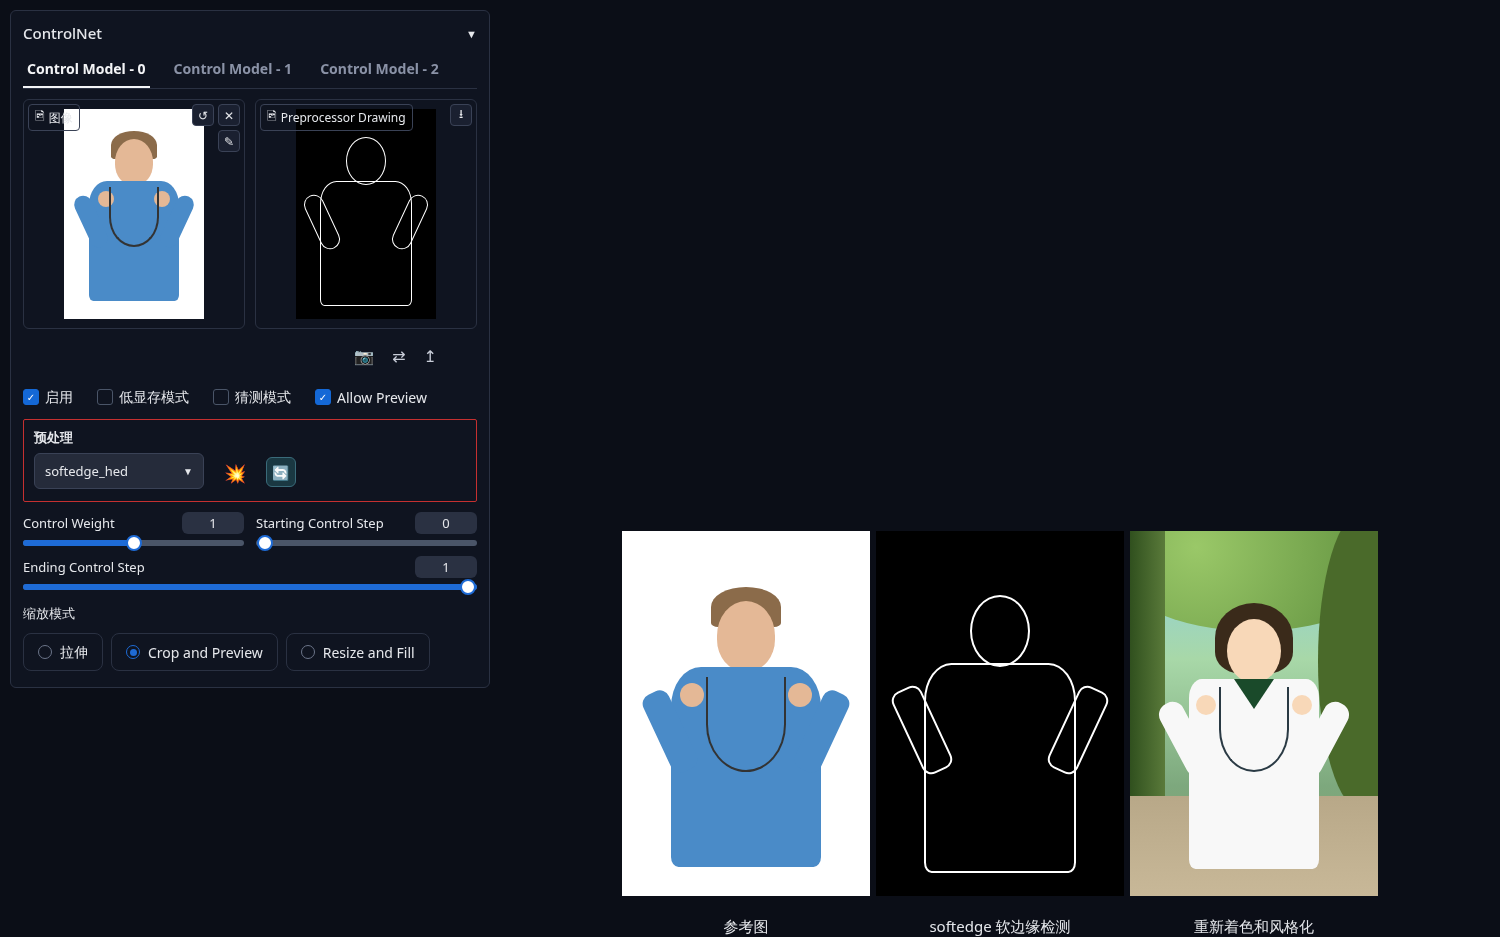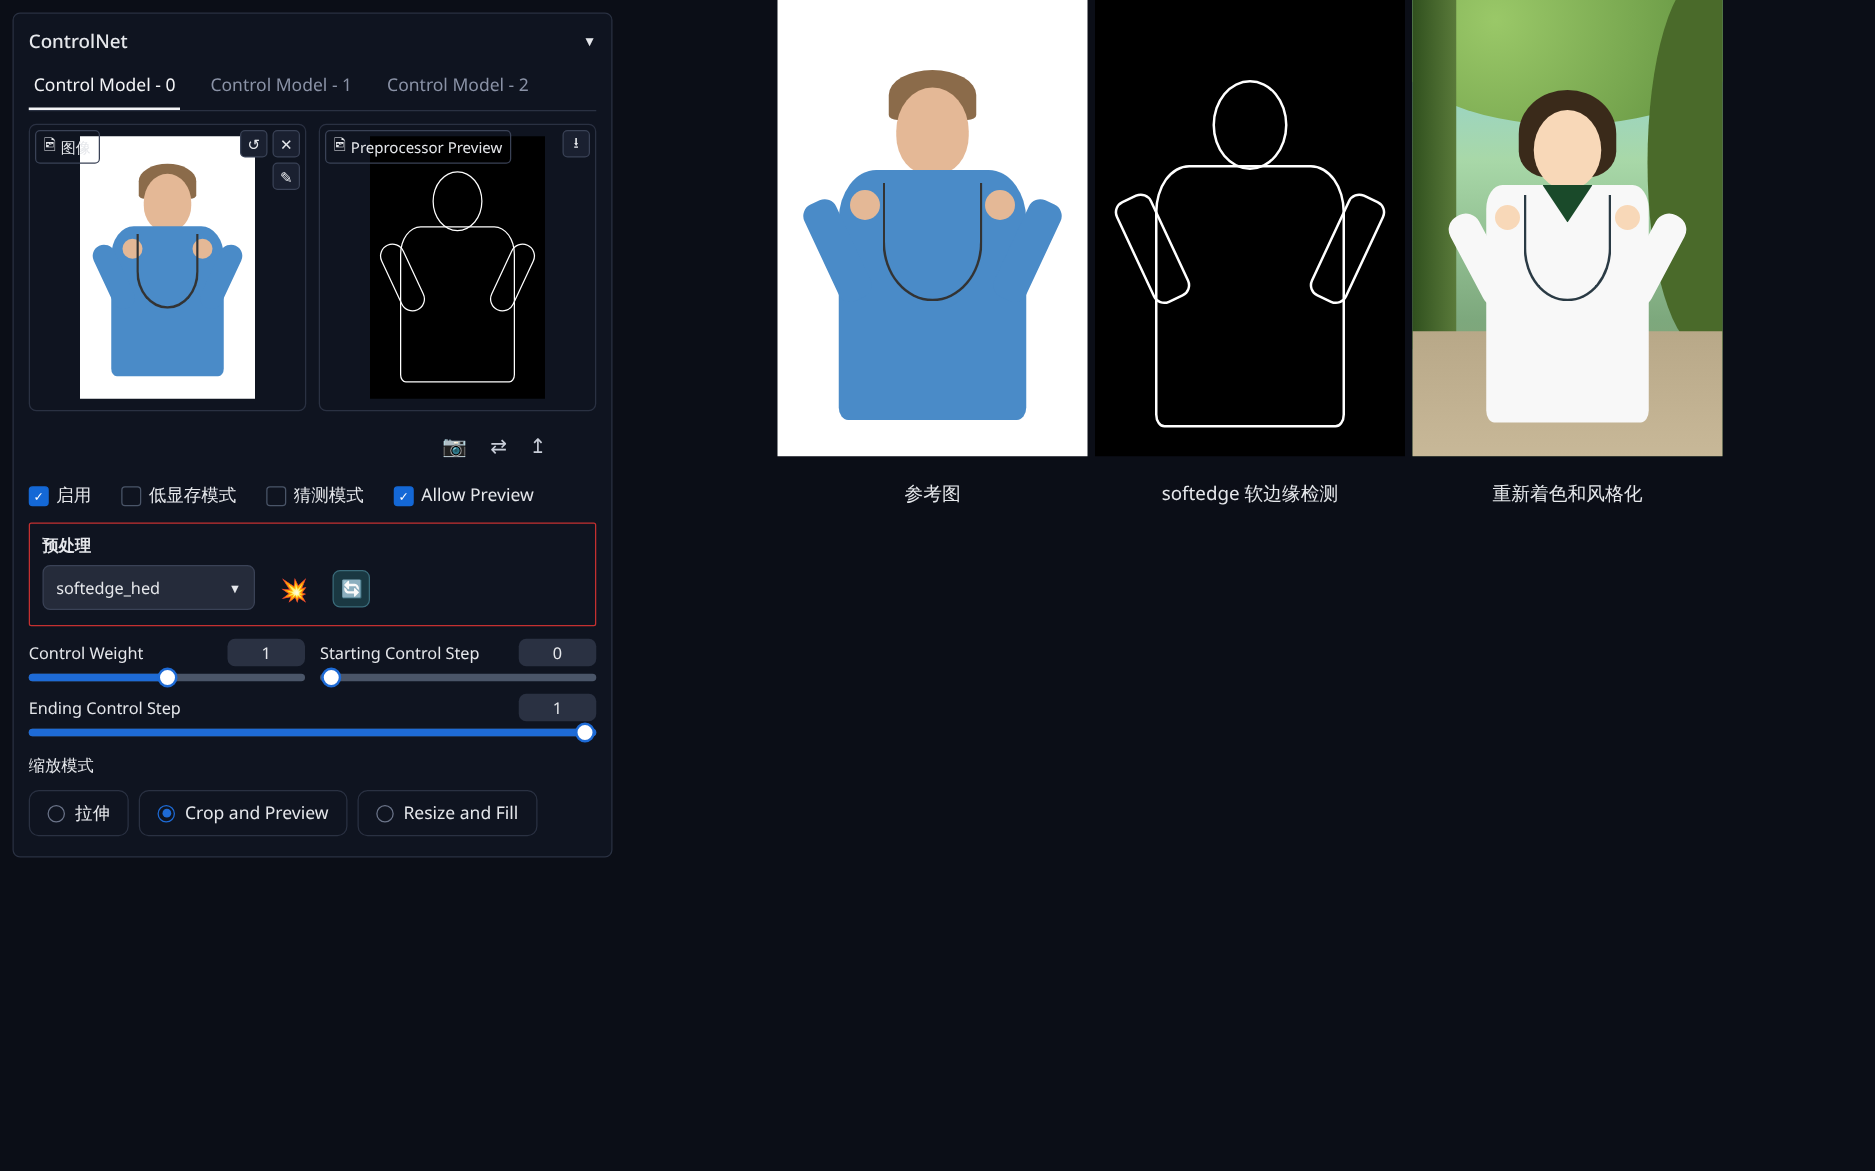--- a/index.html
+++ b/index.html
@@ -44,20 +44,21 @@
   gap: 20px;
   border-bottom: 1px solid #2a3142;
   margin-bottom: 10px;
 }
 
 .tab {
   padding: 8px 4px;
   color: #8a92a6;
   cursor: pointer;
   border-bottom: 2px solid transparent;
+  font-weight: bold;
 }
 
 .tab.active {
   color: #f3f4f6;
   border-bottom: 2px solid #f3f4f6;
 }
 
 .image-row {
   display: flex;
   gap: 10px;
@@ -368,21 +369,21 @@
   justify-content: space-between;
   align-items: center;
   cursor: pointer;
 }
 .drawing-canvas .tri { font-size: 12px; }
 
 
 .showcase {
   flex: 1;
   display: flex;
-  align-items: flex-start;
+  align-items: flex-end;
   justify-content: center;
 }
 .show-row {
   display: flex;
   gap: 6px;
 }
 .show-item {
   text-align: center;
 }
 .show-img {
@@ -523,21 +524,21 @@
             <div class="fig-fist-l"></div>
             <div class="fig-fist-r"></div>
             <div class="fig-steth"></div>
           </div>
         </div>
       </div>
 
       <div class="image-box">
         <div class="label-chip">
           <span>🖻</span>
-          <span>Preprocessor Preview</span>
+          <span>Preprocessor Drawing</span>
         </div>
         <div class="corner-icons">
           <div class="icon-btn">⭳</div>
         </div>
         <div class="img-area">
           <div class="edge-thumb">
             <div class="edge-head"></div>
             <div class="edge-body"></div>
             <div class="edge-arm-l"></div>
             <div class="edge-arm-r"></div>

